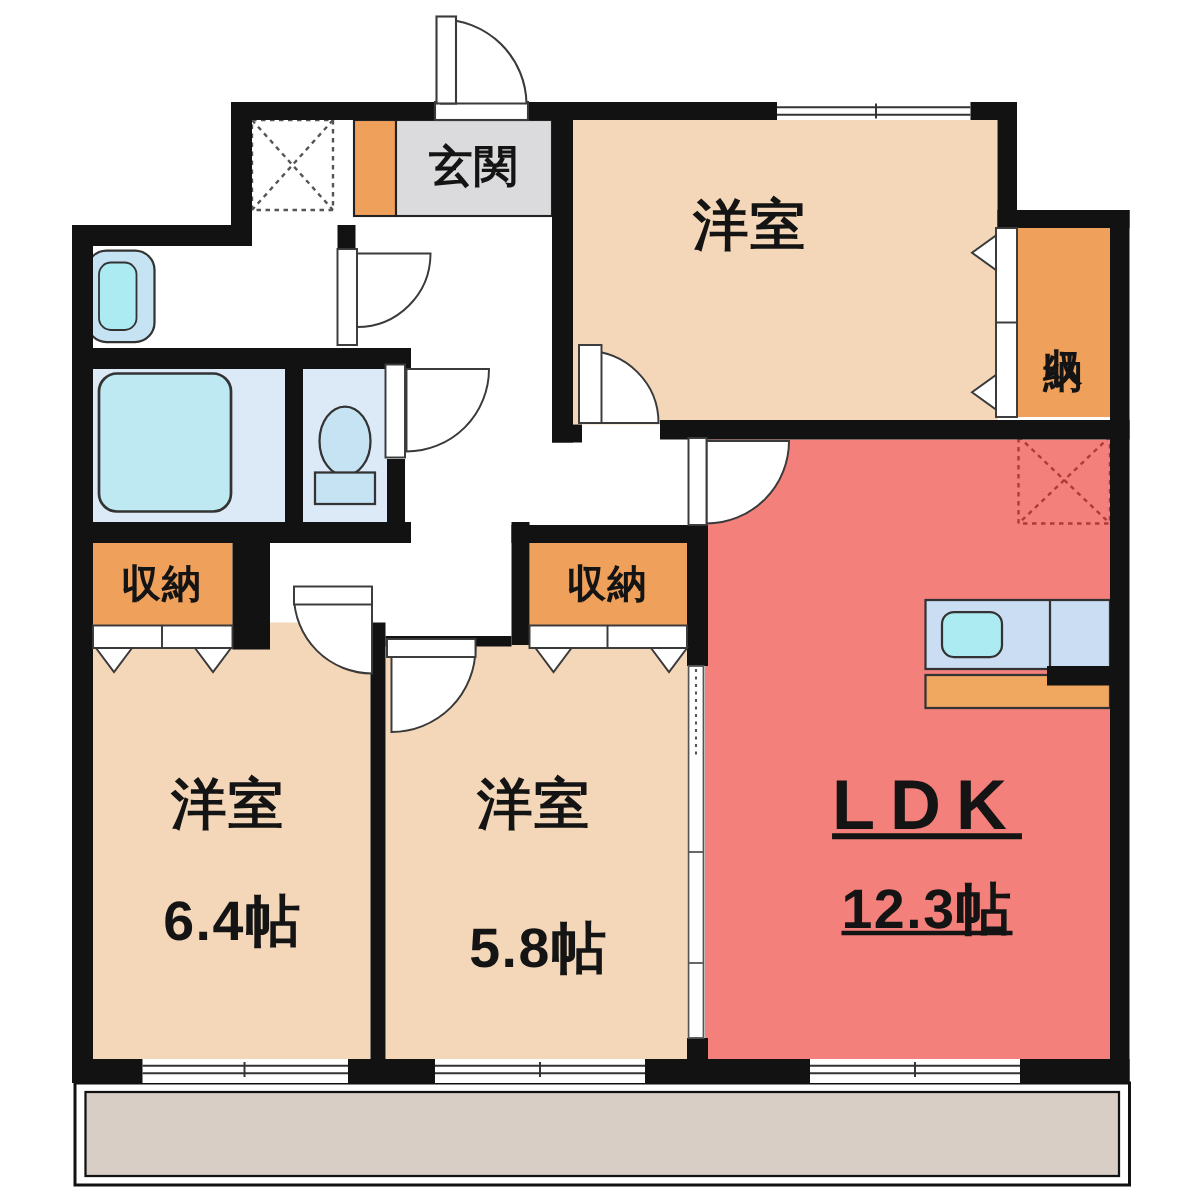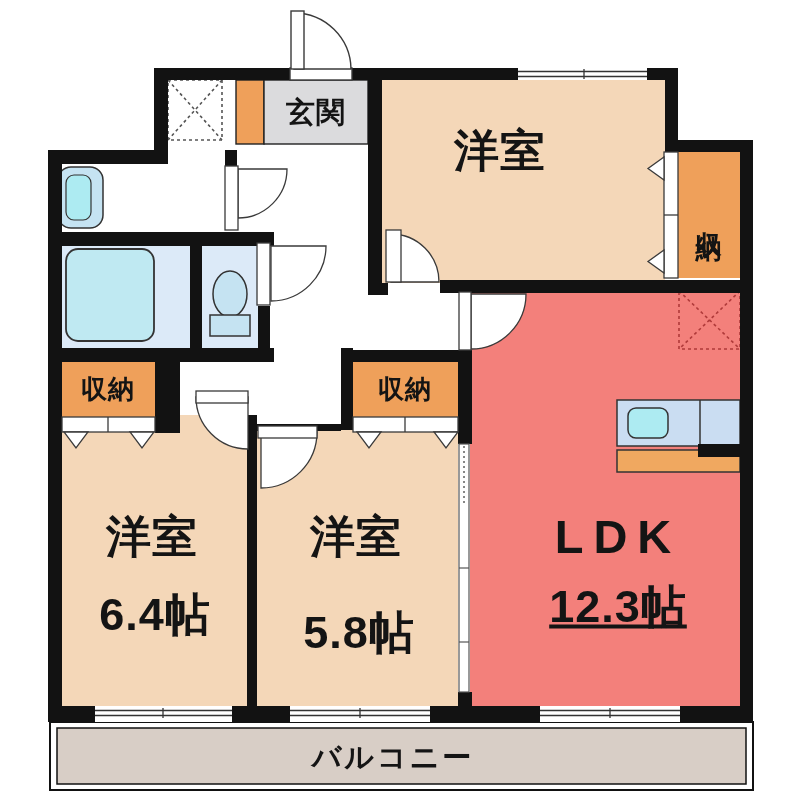--- a/index.html
+++ b/index.html
@@ -1,25 +1,25 @@
 <!DOCTYPE html>
 <html><head>
 <meta charset="utf-8">
 <style>
   html,body{margin:0;padding:0;background:#fff;}
   #plan{position:relative;width:800px;height:792px;background:#fff;overflow:hidden;
         font-family:"Liberation Sans","DejaVu Sans",sans-serif;}
   #plan svg{position:absolute;left:0;top:0;}
   .lbl{position:absolute;transform:translate(-50%,-50%);color:#141414;font-weight:700;
        white-space:nowrap;line-height:1;letter-spacing:1px;}
-  .lbl-room{font-size:45px;}
+  .lbl-room{font-size:37px;}
   .lbl-small{font-size:26px;}
   .lbl-genkan{font-size:29px;}
   .lbl-balcony{font-size:29px;letter-spacing:3px;}
-  .lbl-ldk{font-size:47px;letter-spacing:10px;}
+  .lbl-ldk{font-size:47px;letter-spacing:10px;text-decoration:underline;}
   .lbl-vert{writing-mode:vertical-rl;text-orientation:upright;transform:translate(-50%,-50%);
        font-size:26px;letter-spacing:4px;}
 </style>
 </head>
 <body>
 
 <div id="plan">
 <svg width="800" height="800" viewBox="0 0 800 800">
 
   <rect x="382" y="80" width="283" height="203" fill="#F4D7B8"></rect>
@@ -170,14 +170,13 @@
 
   <div class="lbl lbl-room" style="left:152px;top:536px;">洋室</div>
   <div class="lbl lbl-room" style="left:155px;top:614px;">6.4帖</div>
 
   <div class="lbl lbl-room" style="left:356px;top:536px;">洋室</div>
   <div class="lbl lbl-room" style="left:359px;top:632px;">5.8帖</div>
 
   <div class="lbl lbl-ldk" style="left:618px;top:536px;">LDK</div>
   <div class="lbl lbl-room" style="left:618px;top:606px;text-decoration:underline;">12.3帖</div>
 
-  <div class="lbl lbl-balcony" style="left:393px;top:757px;">バルコニー</div>
 </div>
 
 </body></html>

